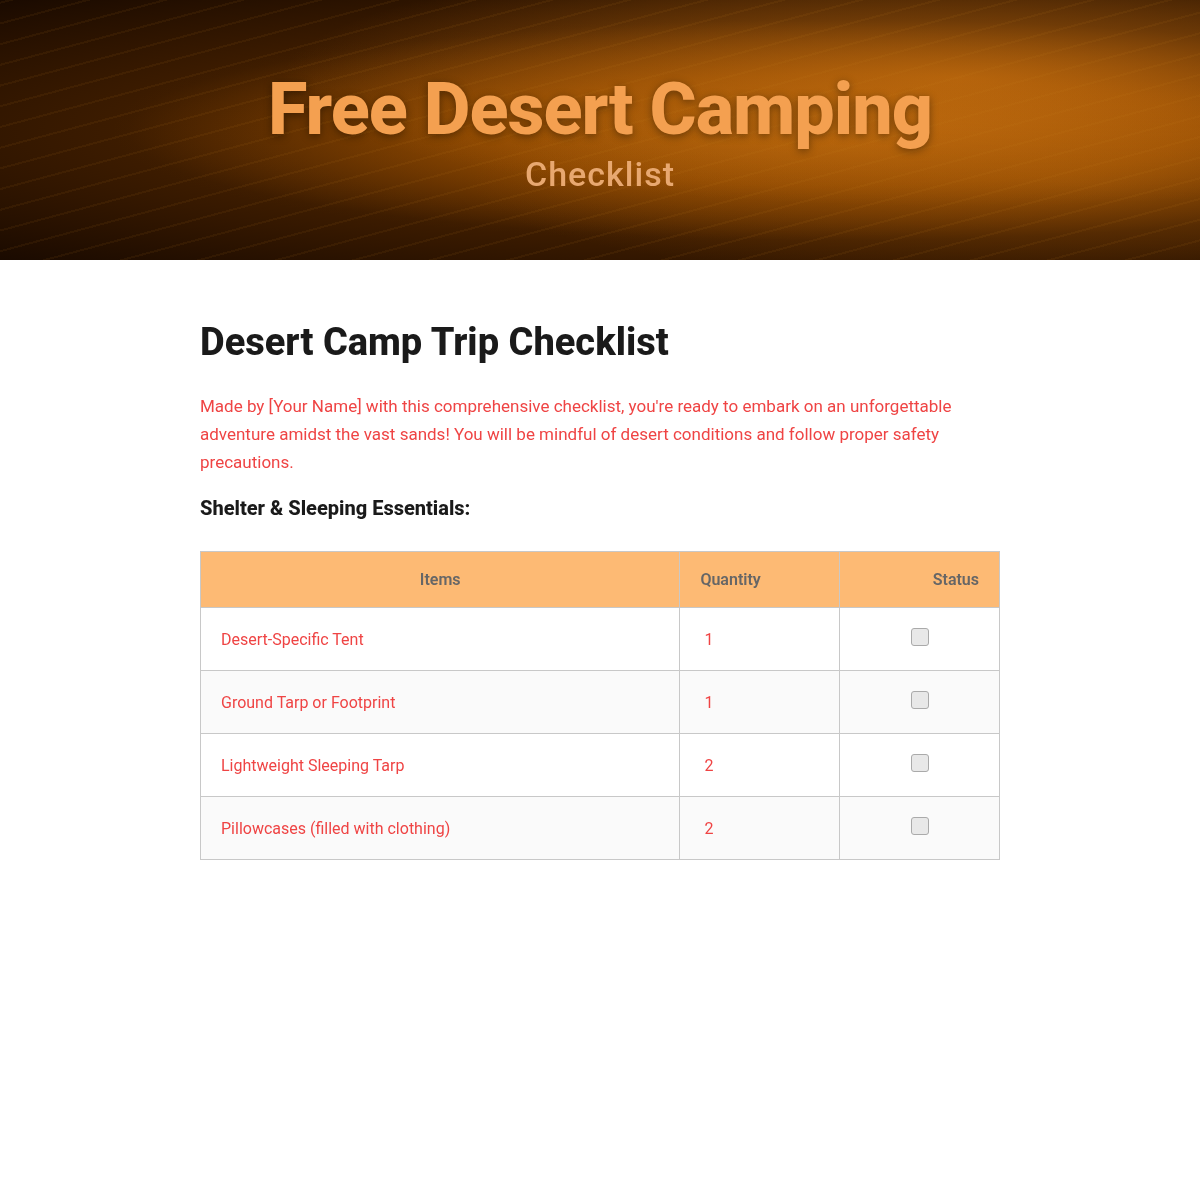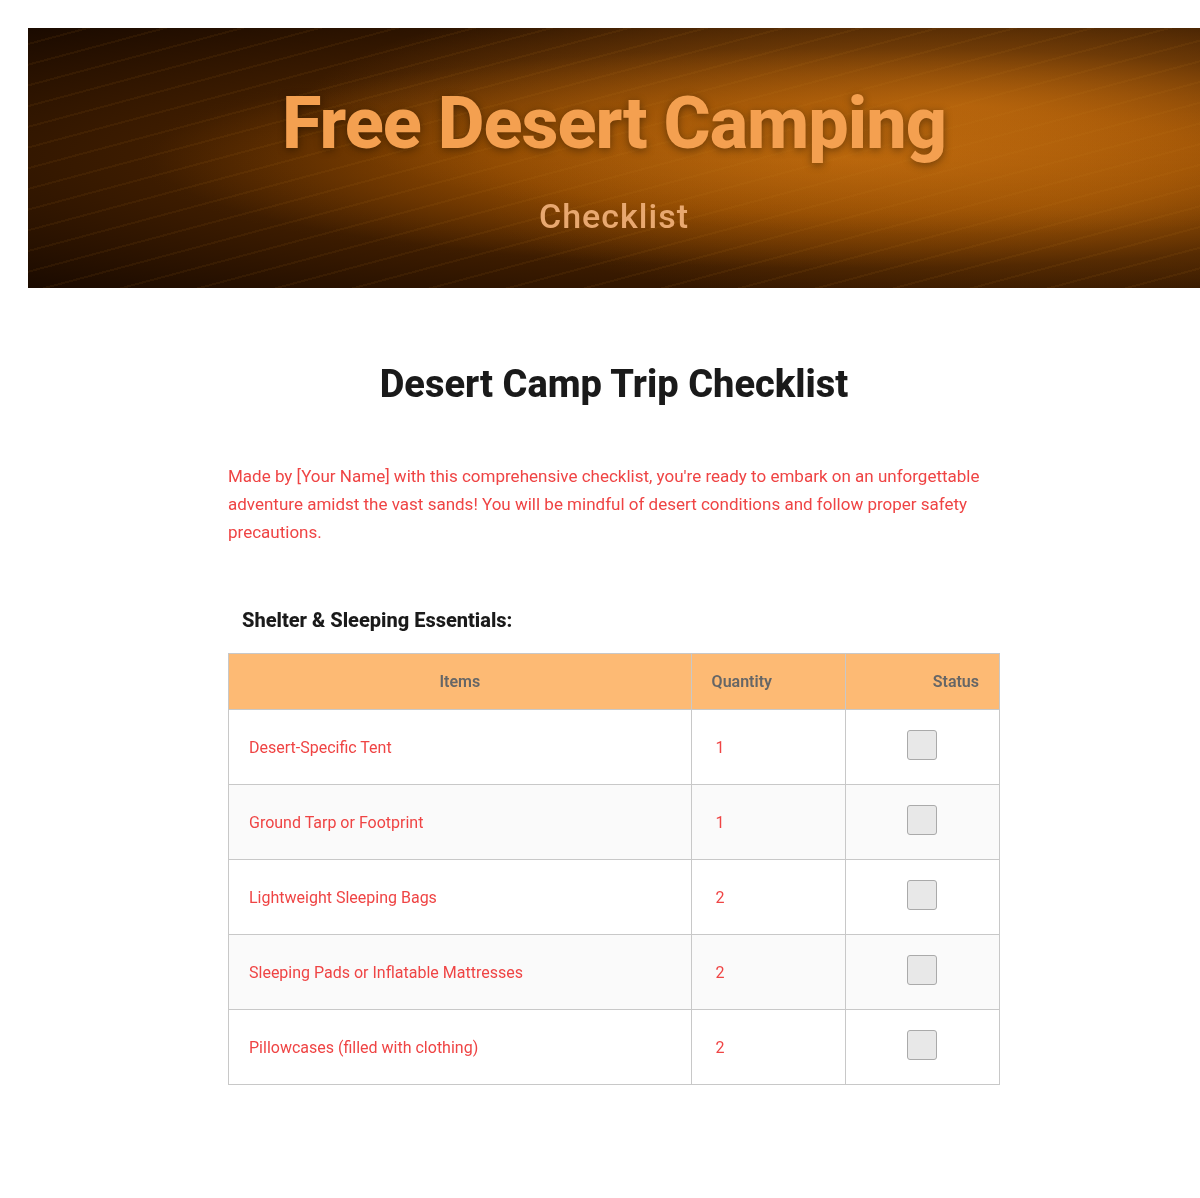--- a/index.html
+++ b/index.html
@@ -1,18 +1,18 @@
 <!DOCTYPE html>
 <html><head>
   <meta charset="utf-8">
   <style>
     * {
       box-sizing: border-box;
       margin: 0;
-      padding: 14px;
+      padding: 0;
     }
 
     body {
       font-family: -apple-system, BlinkMacSystemFont, 'Segoe UI', Roboto, sans-serif;
       background: #ffffff;
       color: #1a1a1a;
       width: 1200px;
       min-height: 1198px;
     }
 
@@ -78,36 +78,35 @@
     .main-content {
       max-width: 960px;
       margin: 0 auto;
       padding: 60px 80px 80px 80px;
     }
 
     .page-title {
       font-size: 38px;
       font-weight: 800;
       color: #1a1a1a;
-      text-align: center;
       margin-bottom: 28px;
     }
 
     .description {
       font-size: 17px;
       line-height: 1.65;
       color: #ef4444;
       margin-bottom: 20px;
     }
 
     .section-heading {
       font-size: 20px;
       font-weight: 800;
       color: #1a1a1a;
-      margin-bottom: 7px;
+      margin-bottom: 31px;
     }
 
     
     .checklist-table {
       width: 100%;
       border-collapse: collapse;
       border: 1.5px solid #c8c8c8;
       margin-bottom: 32px;
     }
 
@@ -201,26 +200,21 @@
             <td>Desert-Specific Tent</td>
             <td class="col-quantity">1</td>
             <td class="col-status"><span class="status-checkbox"></span></td>
           </tr>
           <tr>
             <td>Ground Tarp or Footprint</td>
             <td class="col-quantity">1</td>
             <td class="col-status"><span class="status-checkbox"></span></td>
           </tr>
           <tr>
-            <td>Lightweight Sleeping Bags</td>
-            <td class="col-quantity">2</td>
-            <td class="col-status"><span class="status-checkbox"></span></td>
-          </tr>
-          <tr>
-            <td>Sleeping Pads or Inflatable Mattresses</td>
+            <td>Lightweight Sleeping Tarp</td>
             <td class="col-quantity">2</td>
             <td class="col-status"><span class="status-checkbox"></span></td>
           </tr>
           <tr>
             <td>Pillowcases (filled with clothing)</td>
             <td class="col-quantity">2</td>
             <td class="col-status"><span class="status-checkbox"></span></td>
           </tr>
         </tbody>
     </table>

